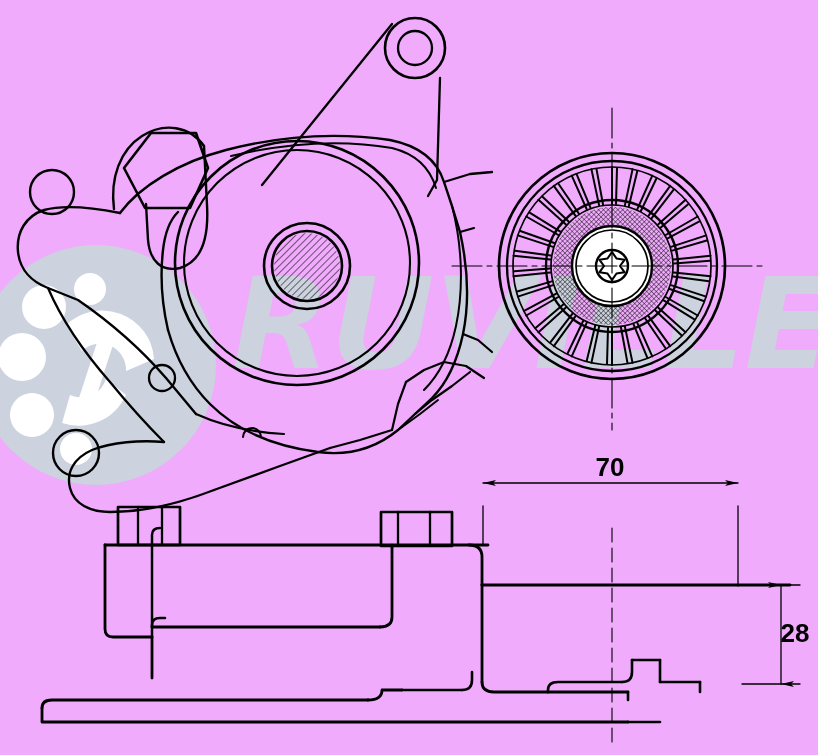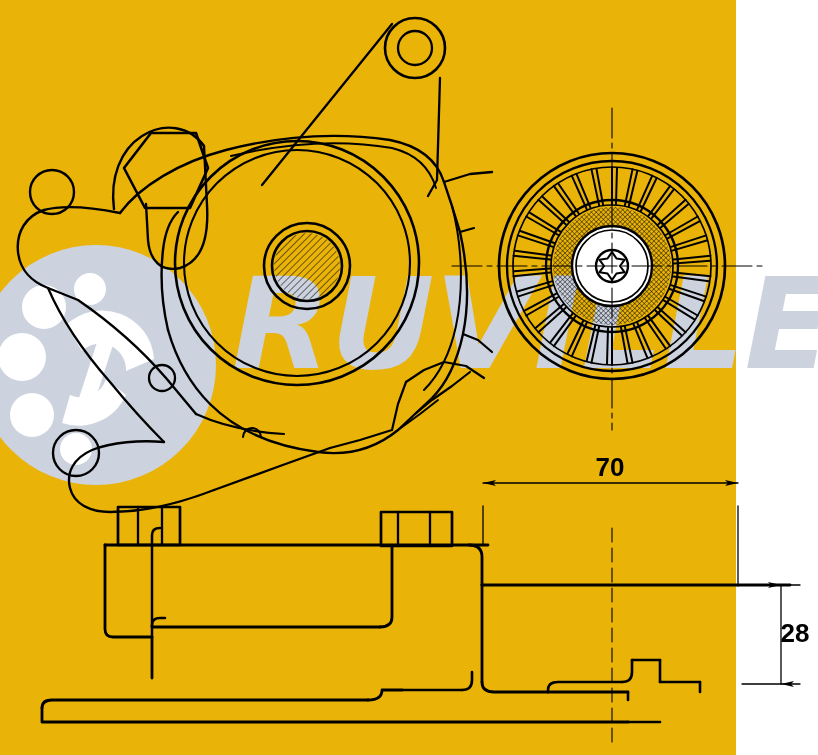--- a/index.html
+++ b/index.html
@@ -1,17 +1,17 @@
 <!DOCTYPE html>
 <html><head>
 <meta charset="utf-8">
 <style>
   html,body{margin:0;padding:0;background:#ffffff;}
   body{width:818px;height:755px;overflow:hidden;font-family:"Liberation Sans",sans-serif;}
-  #stage{position:relative;width:736px;height:755px;background:#eab308;}
+  #stage{position:relative;width:818px;height:755px;background:#f0abfc;}
   #stage svg{position:absolute;left:0;top:0;}
   .wm-text{font-family:"DejaVu Sans",sans-serif;font-weight:bold;font-style:italic;}
   .dimtext{font-family:"Liberation Sans",sans-serif;font-weight:bold;}
 </style>
 </head>
 <body>
 
 <div id="stage">
 
   <svg width="818" height="755" viewBox="0 0 818 755">

